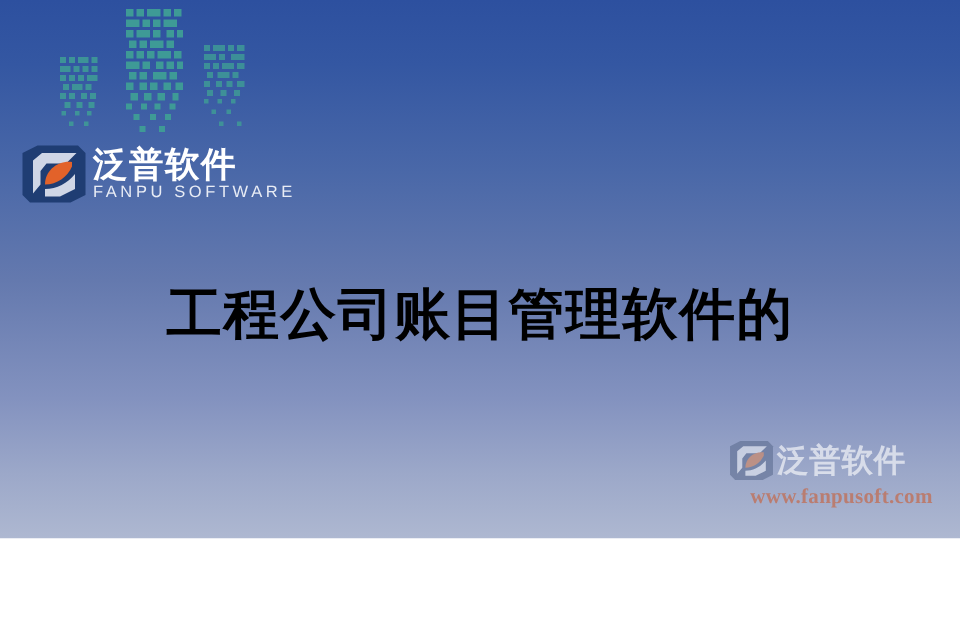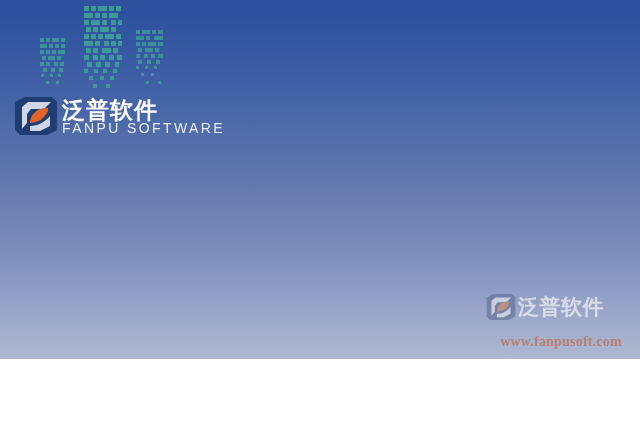--- a/index.html
+++ b/index.html
@@ -58,21 +58,21 @@
   .logo-cn {
     font-size: 23px;
     line-height: 25px;
     font-weight: 700;
     color: #ffffff;
     letter-spacing: 1px;
     font-family: "DejaVu Sans", "Liberation Sans", sans-serif;
     white-space: nowrap;
   }
   .logo-en {
-    font-size: 14px;
+    font-size: 11px;
     line-height: 11px;
     color: #e8ecf5;
     letter-spacing: 2.4px;
     white-space: nowrap;
     font-family: "Liberation Sans", sans-serif;
   }
 
   
   #headline {
     position: absolute;
@@ -109,21 +109,21 @@
     font-size: 21px;
     line-height: 24px;
     font-weight: 700;
     color: #ffffff;
     letter-spacing: 0.5px;
     margin-left: 2px;
     white-space: nowrap;
     font-family: "DejaVu Sans", "Liberation Sans", sans-serif;
   }
   .wm-url {
-    margin-top: 10px;
+    margin-top: 0;
     text-align: center;
     font-size: 14px;
     line-height: 17px;
     font-weight: 700;
     color: #c8603a;
     letter-spacing: 0.2px;
     white-space: nowrap;
     font-family: "Liberation Serif", "DejaVu Serif", serif;
   }
 </style>
@@ -262,20 +262,21 @@
         <path d="M16 30 C24 30 31 26 36 20 L36 30 L26 35 L16 35 Z" fill="#cfd6e6"></path>
       </svg>
     </span>
     <span class="logo-wordblock">
       <span class="logo-cn">泛普软件</span>
       <span class="logo-en">FANPU SOFTWARE</span>
     </span>
   </div>
 
   <div id="headline">
+    <span class="hl-line">工程公司账目管理软件的</span>
   </div>
 
   <div id="watermark">
     <div class="wm-row">
       <span class="wm-mark">
         <svg width="30" height="28" viewBox="0 0 44 40" xmlns="http://www.w3.org/2000/svg">
           <path d="M11 1 L38 1 L43 6 L43 34 L33 39 L6 39 L1 34 L1 6 Z" fill="#5f6f93"></path>
           <path d="M14 6 L37 6 L30 13 L17 13 L13 18 L13 27 L8 33 L8 11 Z" fill="#e6eaf2"></path>
           <path d="M34 12 C24 11 16 18 16 27 C24 27 31 22 34 15 Z" fill="#d2855f"></path>
           <path d="M16 30 C24 30 31 26 36 20 L36 30 L26 35 L16 35 Z" fill="#e6eaf2"></path>

